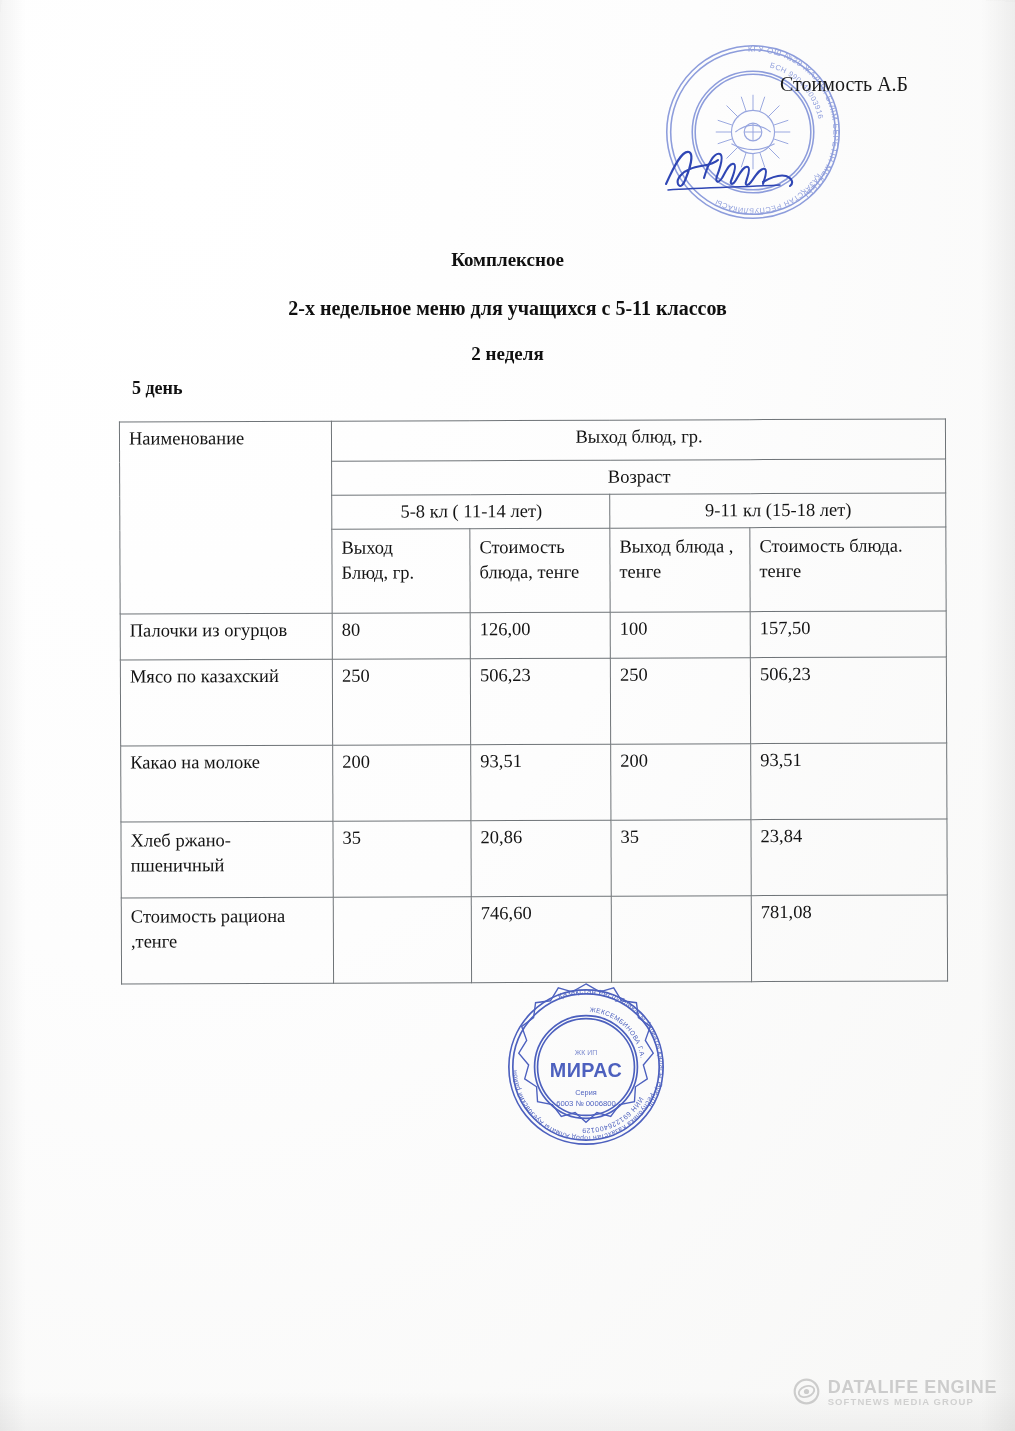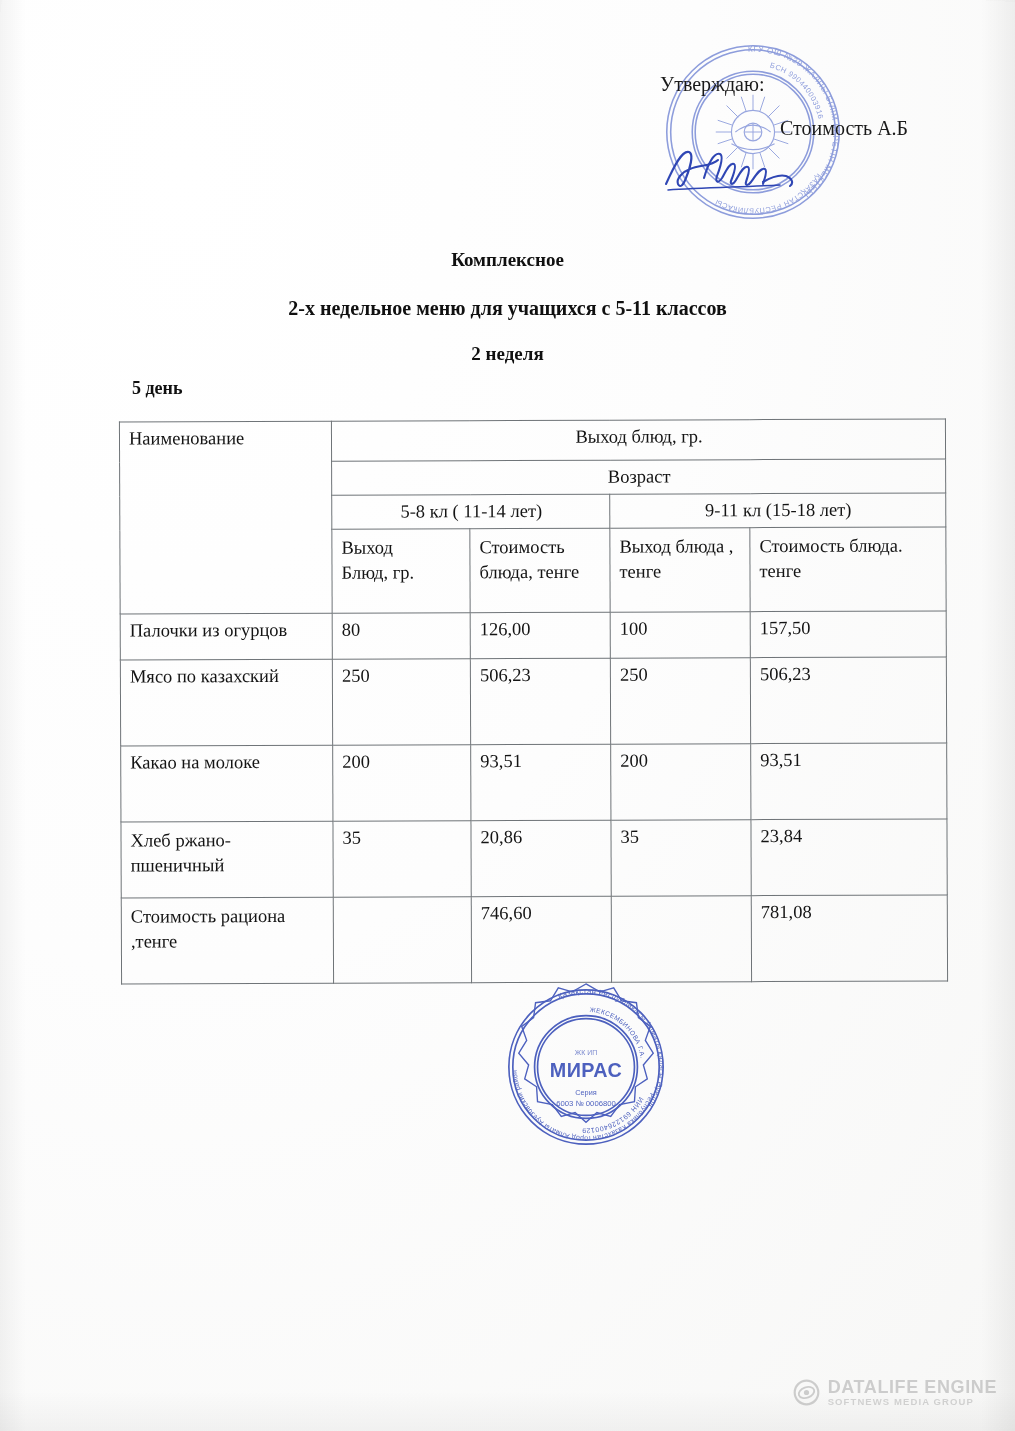--- a/index.html
+++ b/index.html
@@ -166,21 +166,21 @@
     white-space: nowrap;
   }
   #footer-sign .chef-name { margin-left: 112px; font-weight: bold; }
 
   
   #watermark {
     position: absolute;
     right: 18px;
     bottom: 24px;
     display: flex;
-    align-items: center;
+    align-items: flex-start;
     gap: 8px;
     opacity: 0.40;
     z-index: 6;
   }
   #watermark .wm-text { line-height: 1.05; }
   #watermark .wm-title {
     font-family: "Liberation Sans", sans-serif;
     font-size: 18px;
     font-weight: bold;
     letter-spacing: 0.6px;
@@ -242,21 +242,20 @@
         <line x1="88" y1="136" x2="93" y2="121"></line>
         <line x1="112" y1="136" x2="107" y2="121"></line>
       </g>
       <path d="M 82,100 q 18,-14 36,0" stroke-width="1.1"></path>
       <path d="M 78,112 q 22,12 44,0" stroke-width="1.1"></path>
       <path d="M 100,91 l 0,18 M 91,100 l 18,0" stroke-width="1"></path>
     </g>
   </svg>
 
   <div id="approval">
-    <div class="ln">Утверждаю:</div>
     <div class="ln"><span class="sig-name">Стоимость А.Б</span></div>
   </div>
 
   <svg id="signature" viewBox="0 0 230 60">
     <g fill="none" stroke="#2f46b4" stroke-width="2.1" stroke-linecap="round" stroke-linejoin="round">
       <path d="M6,46 C14,28 22,12 29,14 C34,16 30,30 26,40 C23,48 20,50 18,46 C16,41 22,34 30,31 C40,27 52,28 58,22"></path>
       <path d="M44,40 C48,26 54,14 60,16 C64,18 60,30 57,38 C55,44 58,46 62,40 C66,33 70,24 74,26 C77,28 73,38 71,43 C70,47 73,47 76,42 C80,35 84,27 88,29 C91,31 87,40 86,44 C85,48 88,48 91,44 C96,37 101,29 105,31 C108,33 104,42 103,46"></path>
       <path d="M103,44 C110,40 118,36 126,38 C132,40 134,45 130,48"></path>
       <path d="M8,52 C40,50 78,49 120,47" stroke-width="1.5"></path>
     </g>

